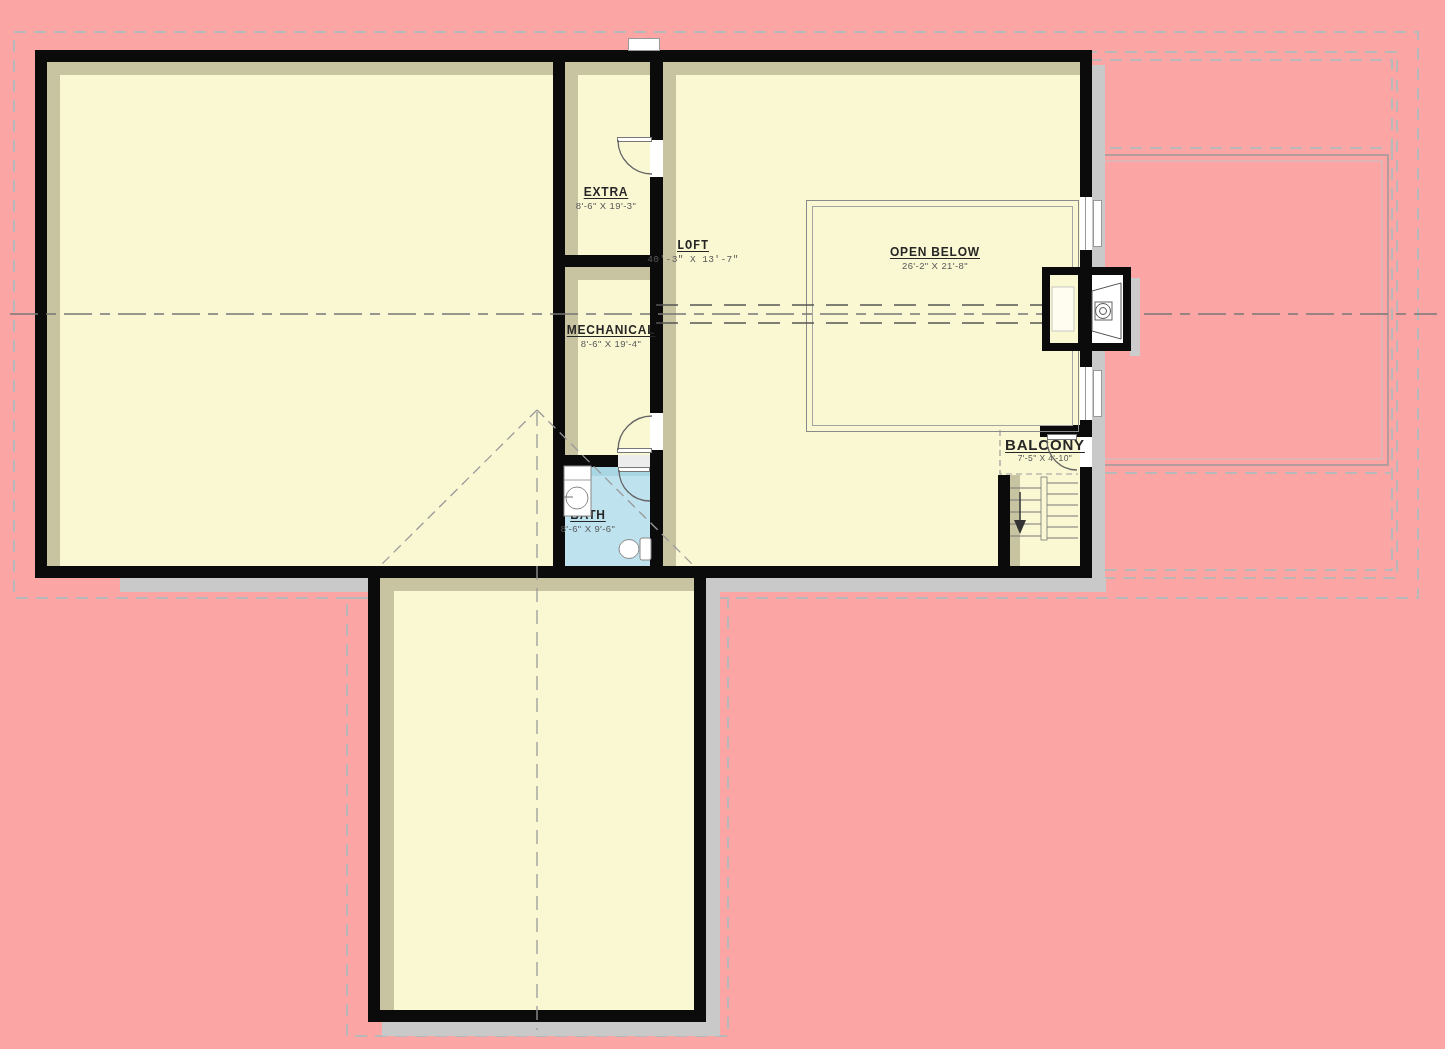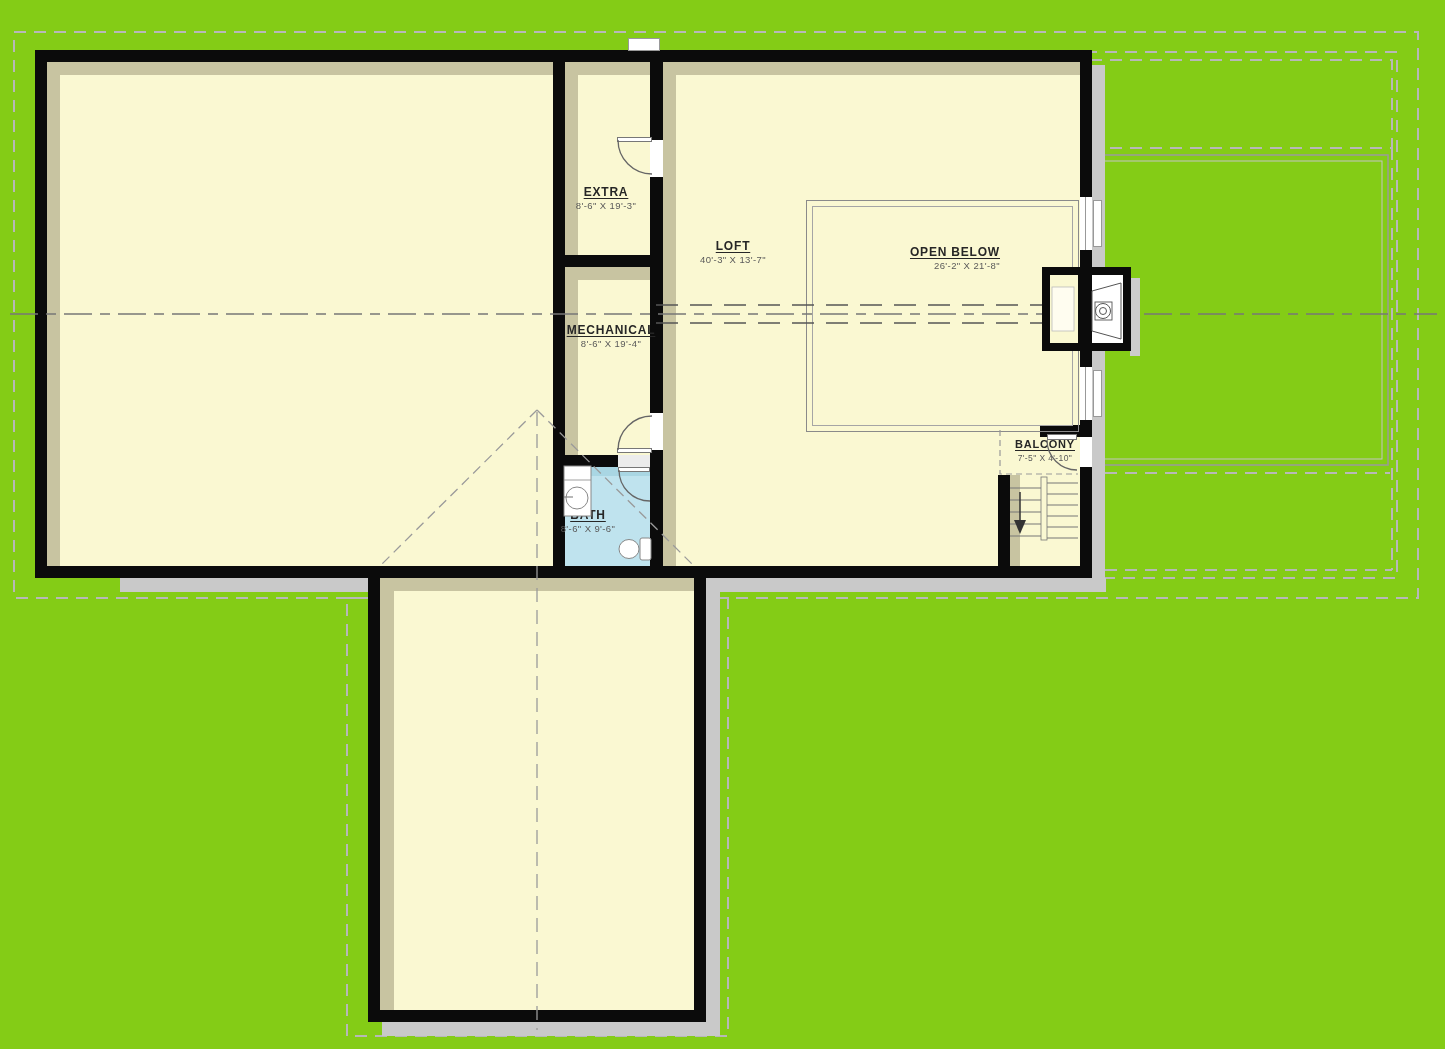--- a/index.html
+++ b/index.html
@@ -1,34 +1,34 @@
 <!DOCTYPE html>
 <html><head>
 <meta charset="utf-8">
 <style>
   html,body{margin:0;padding:0;background:#ffffff;}
-  #plan{position:relative;width:1445px;height:1049px;background:#84cc16;overflow:hidden;
+  #plan{position:relative;width:1445px;height:1049px;background:#fca5a5;overflow:hidden;
         font-family:"Liberation Sans", sans-serif;}
   .abs{position:absolute;}
   .wall{position:absolute;background:#0b0b0b;}
   .fill-y{position:absolute;background:#FAF8D2;}
   .fill-b{position:absolute;background:#BFE3EE;}
   .olive{position:absolute;background:#C8C4A1;}
   .teal{position:absolute;background:#A9D6E3;}
   .gray{position:absolute;background:#C9C9C9;}
   .white{position:absolute;background:#ffffff;}
   .thin{position:absolute;border:1px solid #8a8a8a;background:transparent;}
   .leaf{position:absolute;background:#ffffff;border:1px solid #777;box-sizing:border-box;}
   .sill{position:absolute;background:#ffffff;border:1px solid #999;box-sizing:border-box;}
   svg.layer{position:absolute;left:0;top:0;width:1445px;height:1049px;}
   .room-label{position:absolute;text-align:center;color:#262626;}
   .room-label .nm{font-weight:bold;font-size:12px;letter-spacing:0.8px;
       text-decoration:underline;text-underline-offset:2px;line-height:13px;}
   .room-label .dm{font-size:9.5px;letter-spacing:0.4px;color:#5a5a5a;line-height:12px;margin-top:1px;}
-  .room-label.small .nm{font-size:11px;}
+  .room-label.small .nm{font-size:15px;}
   .room-label.small .dm{font-size:8.5px;}
 </style>
 </head>
 <body>
 
 <div id="plan">
 
   <svg class="layer">
     <g fill="none" stroke="#B8B8B8" stroke-width="2" stroke-dasharray="12 8">
       <rect x="14" y="32" width="1404" height="566"></rect>
@@ -105,25 +105,25 @@
   <div class="leaf" style="left:618px;top:467px;width:32px;height:5px;"></div>
   <div class="leaf" style="left:1047px;top:434px;width:30px;height:6px;"></div>
 
   <div class="thin" style="left:806px;top:200px;width:271px;height:230px;"></div>
   <div class="thin" style="left:812px;top:206px;width:259px;height:218px;border-color:#a5a5a5;"></div>
 
   <div class="room-label" style="left:556px;top:186px;width:100px;">
     <div class="nm">EXTRA</div>
     <div class="dm">8'-6" X 19'-3"</div>
   </div>
-  <div class="room-label" style="left:683px;top:240px;width:100px;">
+  <div class="room-label" style="left:643px;top:240px;width:100px;font-family:Liberation Mono, monospace;">
     <div class="nm">LOFT</div>
     <div class="dm">40'-3" X 13'-7"</div>
   </div>
-  <div class="room-label" style="left:870px;top:246px;width:130px;text-align:right;">
+  <div class="room-label" style="left:870px;top:246px;width:130px;">
     <div class="nm">OPEN BELOW</div>
     <div class="dm">26'-2" X 21'-8"</div>
   </div>
   <div class="room-label" style="left:551px;top:324px;width:120px;">
     <div class="nm">MECHANICAL</div>
     <div class="dm">8'-6" X 19'-4"</div>
   </div>
   <div class="room-label" style="left:538px;top:509px;width:100px;">
     <div class="nm">BATH</div>
     <div class="dm">8'-6" X 9'-6"</div>

